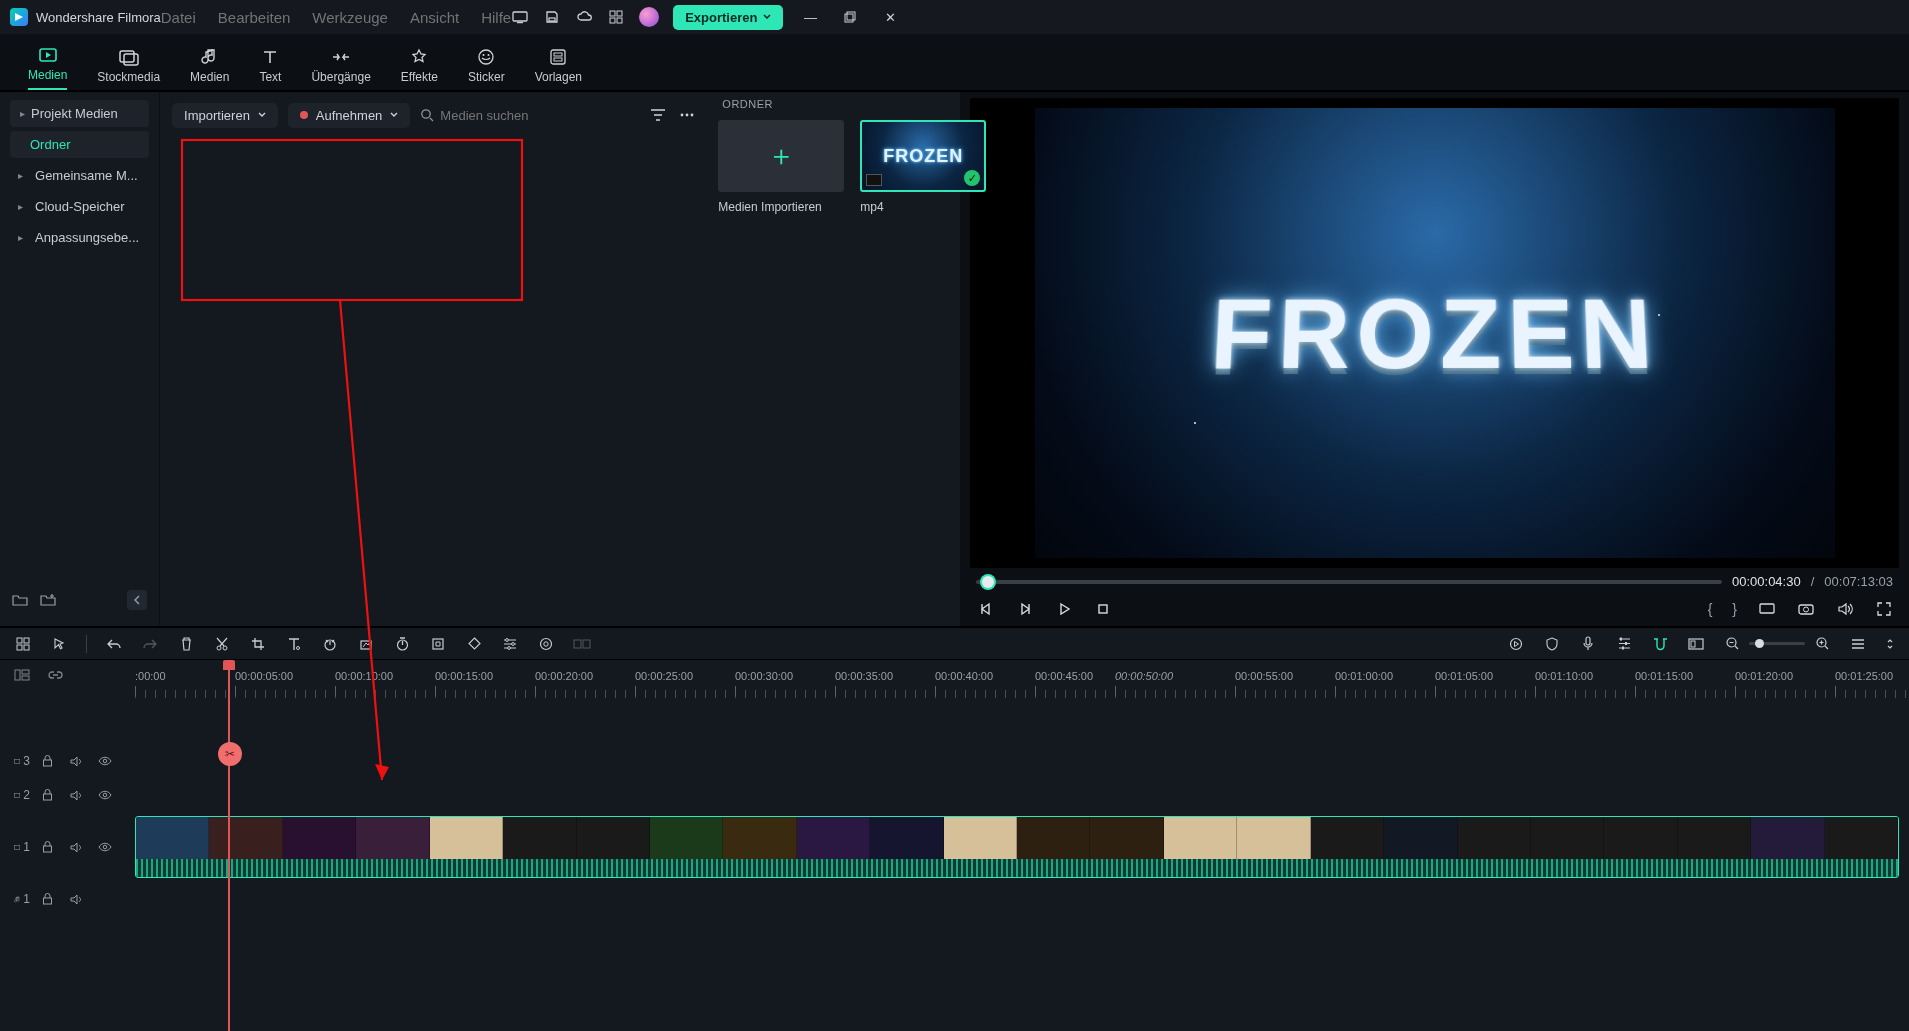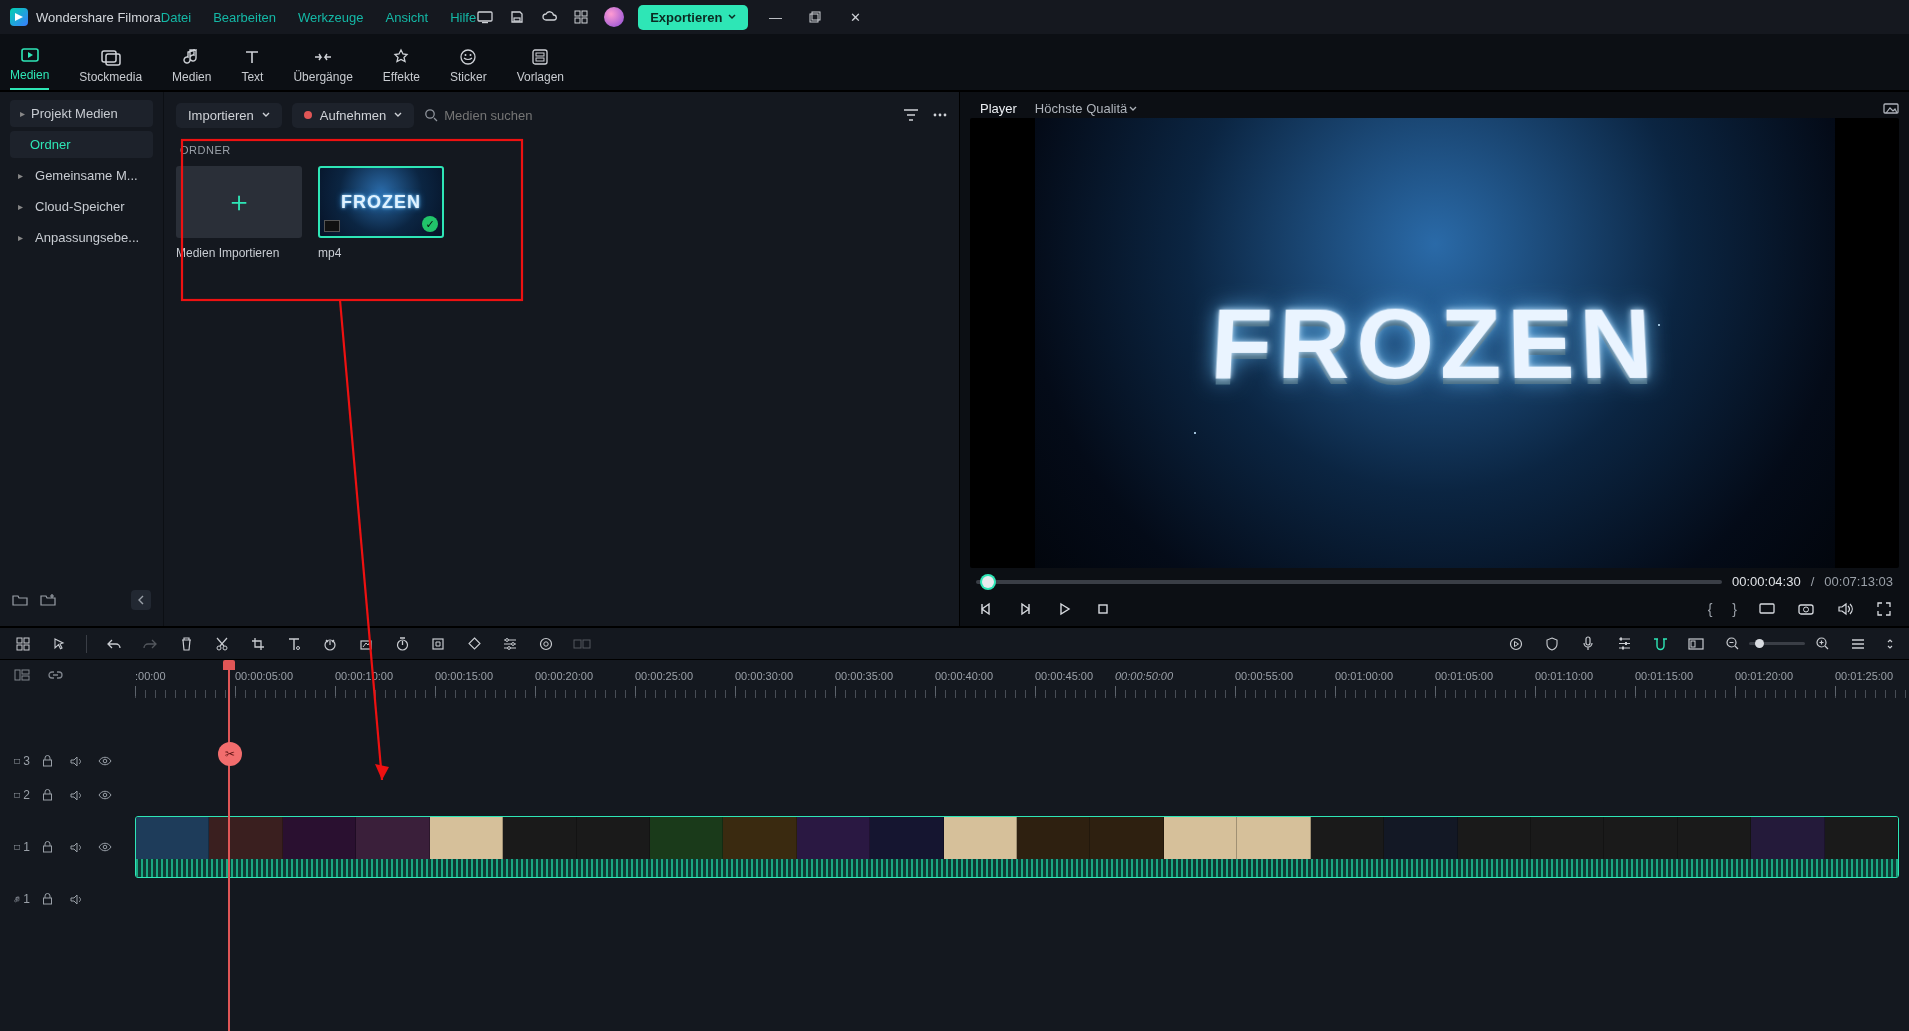--- a/index.html
+++ b/index.html
@@ -3,48 +3,48 @@
 <meta charset="utf-8">
 <style>
 * { box-sizing: border-box; margin: 0; padding: 0; font-family: -apple-system, "Segoe UI", Arial, sans-serif; }
 html, body { width: 1909px; height: 1031px; background: #0c0f14; color: #c9ccd1; overflow: hidden; font-size: 13px; }
 
 
 .titlebar { display: flex; align-items: center; height: 34px; padding: 0 10px; background: #15181f; }
 .titlebar .logo { width: 18px; height: 18px; border-radius: 4px; background: linear-gradient(135deg,#00d2b0,#3a7cff); margin-right: 8px; display:flex;align-items:center;justify-content:center; }
 .titlebar .appname { font-size: 13px; color: #d3d6db; }
 .titlebar .menu { display: flex; gap: 22px; }
-.titlebar .menu span { font-size: 13px; color: #14b8a6; cursor: pointer; }
+.titlebar .menu span { font-size: 15px; color: #737373; cursor: pointer; }
 .titlebar .center { flex: 1; display:flex; justify-content:center; align-items:center; gap: 10px; }
 .titlebar .right { display: flex; align-items: center; gap: 14px; }
 .titlebar .iconbtn { width: 18px; height: 18px; color: #cfd2d7; display:flex;align-items:center;justify-content:center; }
 .titlebar .avatar { width: 20px; height: 20px; border-radius: 50%; background: radial-gradient(circle at 35% 35%, #ff9bd2, #8a4bd6); }
 .titlebar .export { background: #2ee6b6; color: #0b2a22; padding: 5px 12px; border-radius: 5px; font-size: 13px; display:flex;align-items:center;gap:6px; font-weight:600; }
 .titlebar .wctl { width: 26px; height: 18px; display:flex;align-items:center;justify-content:center; color:#cfd2d7; }
 
 
-.tabrow { display: flex; align-items: flex-end; gap: 30px; padding: 6px 28px 0 10px; height: 58px; background: #0c0f14; border-bottom: 2px solid #000; }
+.tabrow { display: flex; align-items: flex-end; gap: 30px; padding: 6px 28px 0 28px; height: 58px; background: #0c0f14; border-bottom: 2px solid #000; }
 .tabrow .tab { display:flex; flex-direction:column; align-items:center; gap:3px; font-size:12px; color:#c9ccd1; padding-bottom:6px; cursor:pointer; }
 .tabrow .tab.active { color:#2ee6b6; border-bottom:2px solid #2ee6b6; }
 .tabrow .tab .ticon { width:22px; height:20px; display:flex;align-items:center;justify-content:center; }
 .tabrow .rightpad { flex:1; }
 
 
 .mainrow { display:flex; height: 534px; }
 .mediapanel { width: 960px; display:flex; flex-direction:column; background:#14181f; border-right:1px solid #000; }
 .mediacols { display:flex; flex:1; }
 .mediasidebar { width: 164px; background:#14181f; display:flex; flex-direction:column; padding:8px 6px; gap:4px; border-right:1px solid #0c0f14;}
 .mediasidebar .sbitem { display:flex;align-items:center;gap:6px; padding:6px 10px; border-radius:4px; font-size:13px; color:#c8ccd2; cursor:pointer; background:#1d222b; margin:0 4px;}
 .mediasidebar .sbitem.active { background:#1d222b; color:#2ee6b6; padding-left:20px; }
 .mediasidebar .sbitem.plain { background:transparent; padding-left:20px;}
 .mediasidebar .sbfoot { margin-top:auto; display:flex; gap:12px; padding:8px 6px; align-items:center;}
 .mediasidebar .chev { margin-left:auto; width:20px;height:20px;background:#222832;border-radius:4px;display:flex;align-items:center;justify-content:center;}
 .mediasidebar .caret { font-size:10px; color:#888; }
 
-.mediamain { flex:1; display:flex; flex-direction:column; background:#14181f; }
+.mediamain { flex:1; display:flex; flex-direction:row; background:#14181f; }
 .mediabar { display:flex; align-items:center; gap:10px; padding:8px 12px; height:46px; }
 .seg { display:flex; align-items:center; gap:8px; background:#1d222b; padding:5px 12px; border-radius:5px; font-size:13px; color:#cfd2d7; cursor:pointer; }
 .seg .dot { width:8px;height:8px;border-radius:50%;background:#e05656; }
 .searchwrap { display:flex; align-items:center; gap:6px; color:#8f949c; }
 .searchwrap input { background:transparent; border:none; outline:none; color:#cfd2d7; font-size:13px; width:200px; }
 .mediabar .rightctrls { margin-left:auto; display:flex; gap:14px; align-items:center; }
 
 .mediabody { flex:1; padding:4px 12px 8px 12px; position:relative; }
 .folderlabel { font-size:11px; letter-spacing:0.5px; color:#9aa0a8; padding:2px 0 10px 4px; }
 .thumbrow { display:flex; gap:16px; }
@@ -354,32 +354,20 @@
               </div>
               <div class="thumblbl">mp4</div>
             </div>
           </div>
         </div>
       </div>
     </div>
   </div>
 
   <div class="playerpanel">
-    <div class="playertop">
-      <span class="ptab">Player</span>
-      <span class="pq"><span>Höchste Qualitä</span><svg style="display:inline;vertical-align:middle;margin-left:2px" width="8" height="6" viewBox="0 0 8 6">
-            <path d="M1 1l3 3 3-3" fill="none" stroke="#aeb3ba" stroke-width="1.3"></path>
-          </svg></span>
-      <span class="snap">
-          <svg width="16" height="14" viewBox="0 0 16 14">
-            <rect x="1" y="3" width="14" height="9" rx="1" fill="none" stroke="#aeb3ba" stroke-width="1.3"></rect>
-            <path d="M3 12l4-5 3 3 2-2 2 4" fill="none" stroke="#aeb3ba" stroke-width="1.2"></path>
-          </svg>
-        </span>
-    </div>
     <div class="videoarea">
       <div class="vidbg">
         <div class="bigtext">FROZEN</div>
       </div>
     </div>
     <div class="seekrow">
       <div class="seekbar">
           <div class="knob"></div>
         </div>
       <span class="timestr">00:00:04:30</span>

